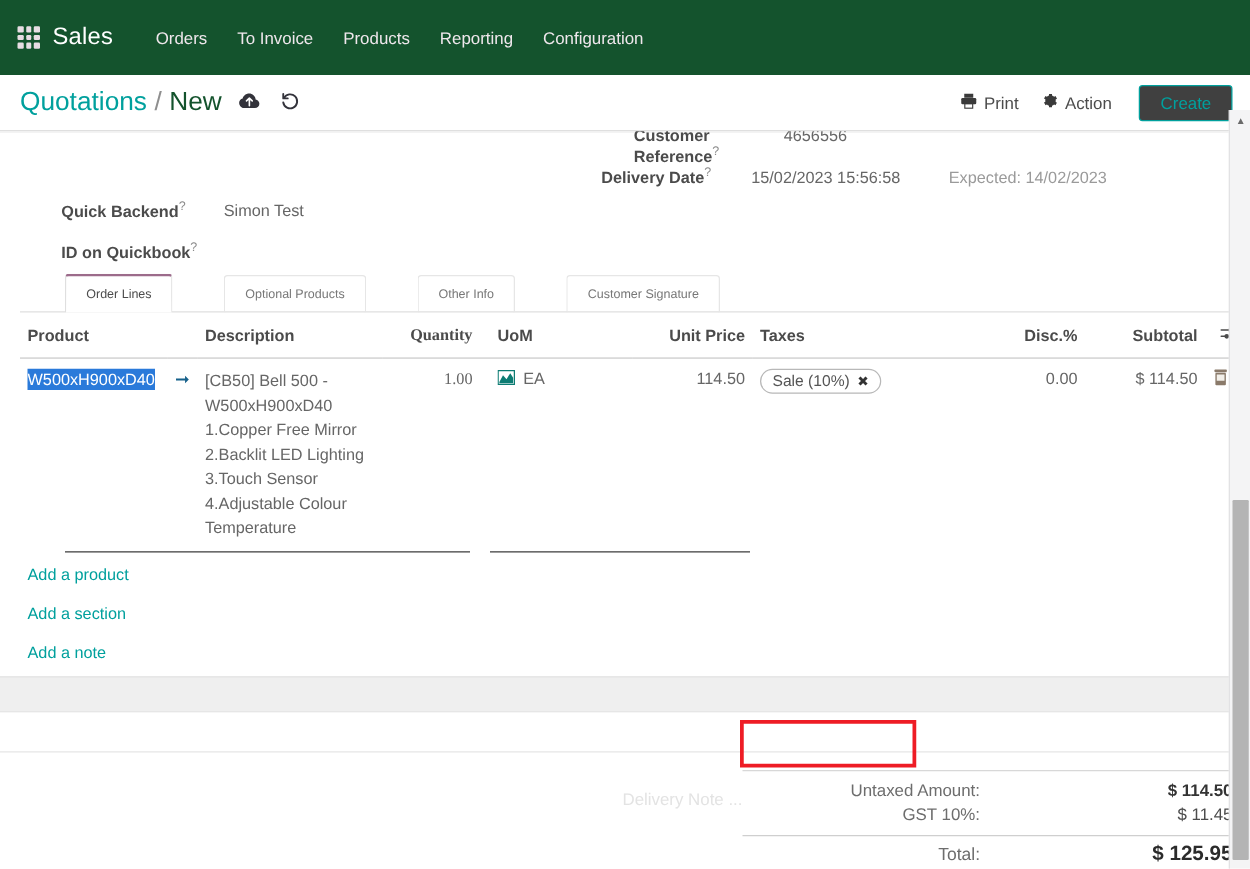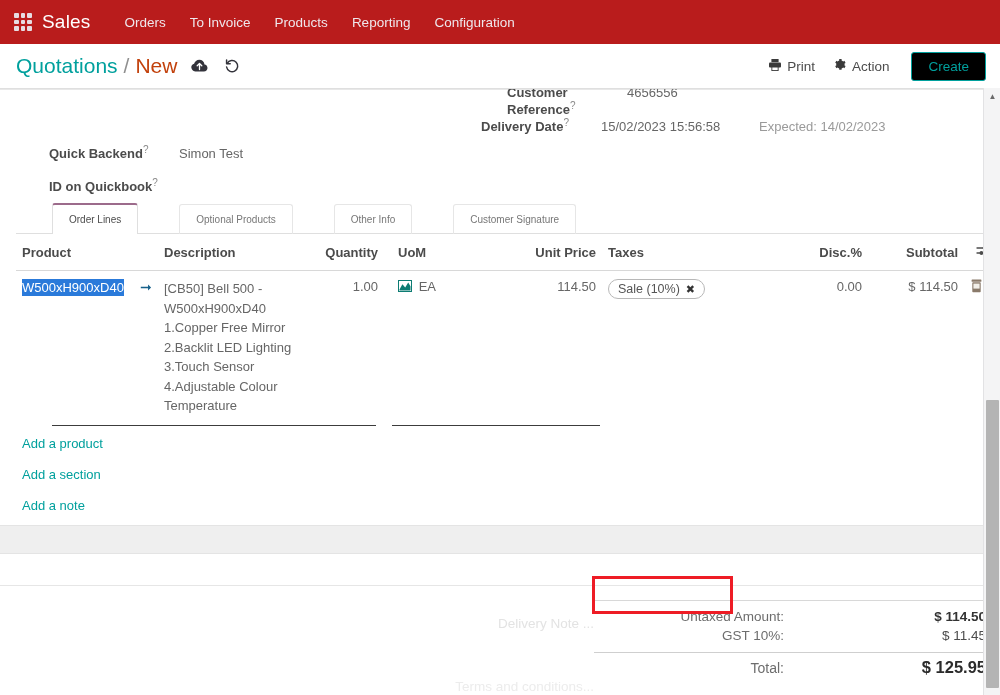--- a/index.html
+++ b/index.html
@@ -9,22 +9,22 @@
     font-family: "Liberation Sans", sans-serif;
     font-size: 13px;
     color: #4c4c4c;
     background: #ffffff;
     overflow: hidden;
     position: relative;
   }
 
   
   .navbar {
-    height: 44px;
-    background: #b91c1c;
+    height: 60px;
+    background: #14532d;
     display: flex;
     align-items: center;
     padding: 0 10px;
     color: #ffffff;
   }
   .apps-grid {
     width: 18px; height: 18px;
     display: grid;
     grid-template-columns: repeat(3, 1fr);
     grid-template-rows: repeat(3, 1fr);
@@ -56,35 +56,35 @@
     align-items: center;
     padding: 0 14px 0 16px;
   }
   .breadcrumb { display: flex; align-items: baseline; }
   .bc-root {
     font-size: 21px;
     color: #00a09d;
     cursor: pointer;
   }
   .bc-sep { font-size: 21px; color: #8f8f8f; margin: 0 6px; }
-  .bc-current { font-size: 21px; color: #c2410c; }
+  .bc-current { font-size: 21px; color: #14532d; }
   .bc-icons { display: flex; align-items: center; margin-left: 14px; gap: 16px; }
   .bc-icon { cursor: pointer; display: flex; align-items: center; color: #33333b; }
 
   .cp-right { margin-left: auto; display: flex; align-items: center; gap: 14px; }
   .cp-btn {
     background: none; border: none;
     font-family: inherit; font-size: 13.5px;
     color: #4c4c4c; cursor: pointer;
     display: flex; align-items: center; gap: 5px;
     padding: 4px 2px;
   }
   .btn-create {
     border: 1px solid #00a09d;
-    background: #000000;
+    background: #404040;
     color: #00a09d;
     font-family: inherit;
     font-size: 13.5px;
     padding: 6px 16px;
     border-radius: 3px;
     cursor: pointer;
     margin-left: 6px;
   }
 
   
@@ -154,21 +154,21 @@
   .ol-table tbody td {
     font-size: 13px;
     color: #666666;
     padding: 8px 6px;
     vertical-align: top;
   }
   .ol-table tbody td.num { text-align: right; }
   .col-product   { width: 118px; }
   .col-arrow     { width: 24px; }
   .col-desc      { width: 148px; }
-  .col-qty       { width: 78px; }
+  .col-qty       { width: 78px; font-family: Liberation Serif, serif; }
   .col-uom       { width: 122px; }
   .col-price     { width: 96px; }
   .col-taxes     { width: 170px; }
   .col-disc      { width: 96px; }
   .col-subtotal  { width: 96px; }
   .col-trash     { width: 28px; }
 
   .prod-selected {
     background: #2a7ada;
     color: #ffffff;

